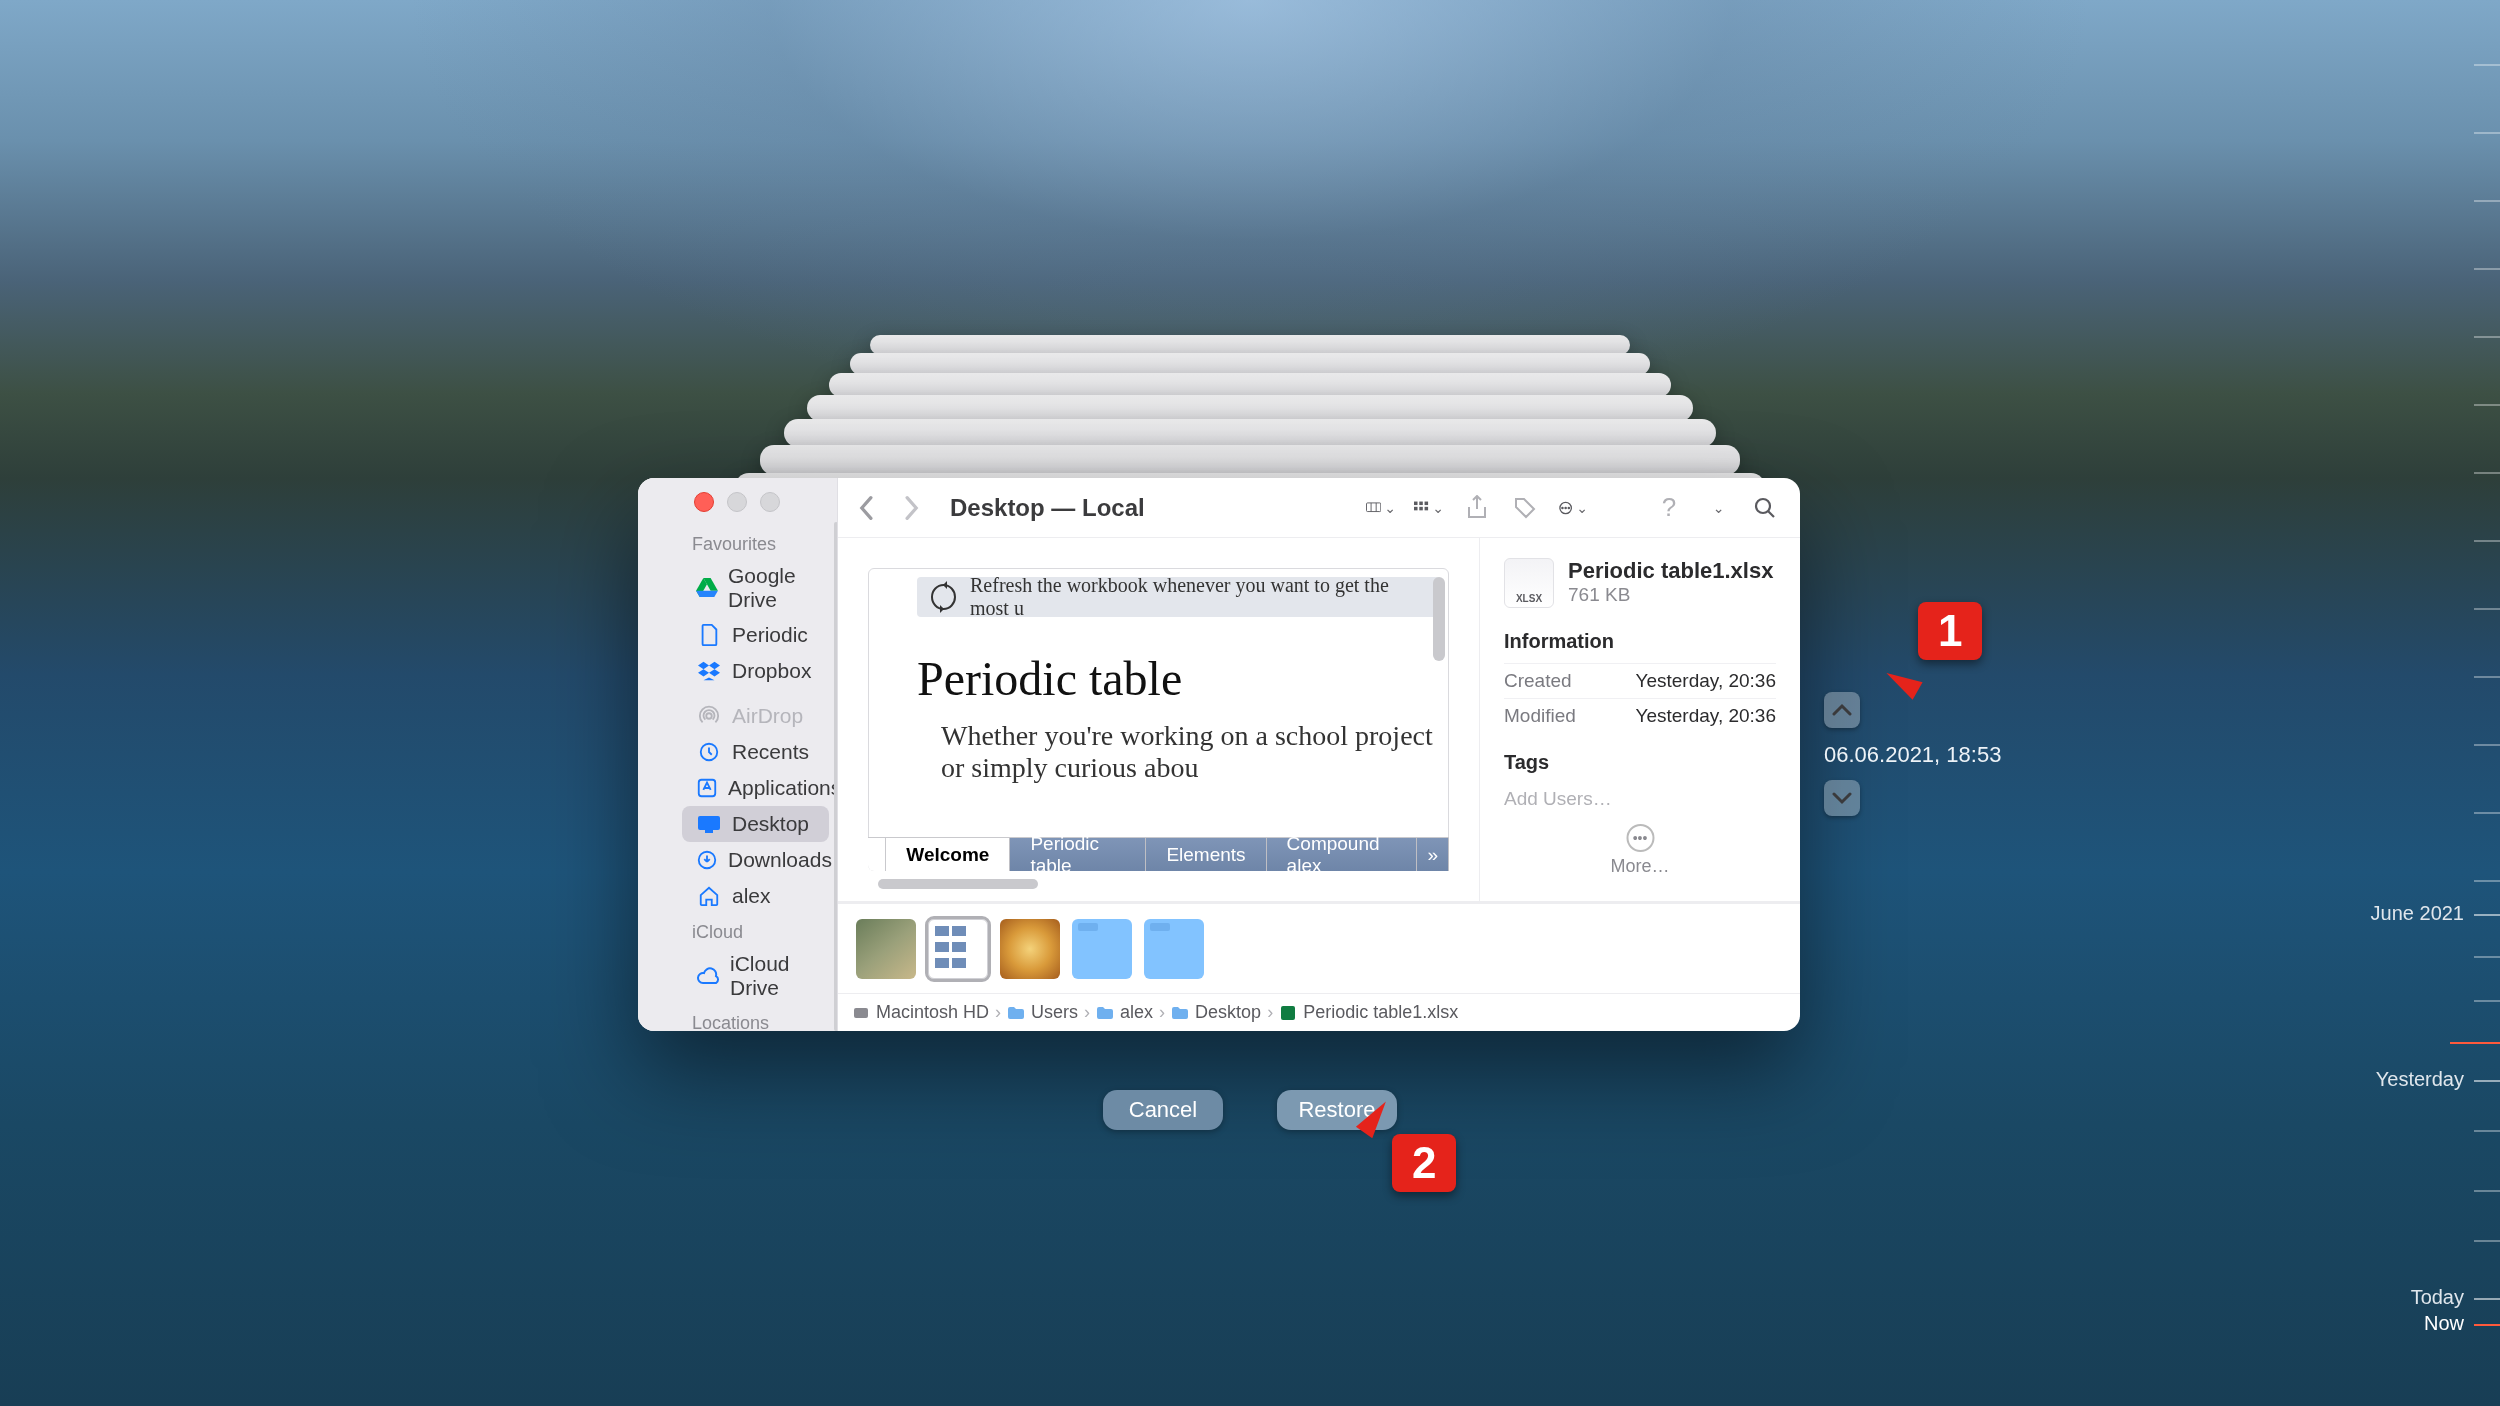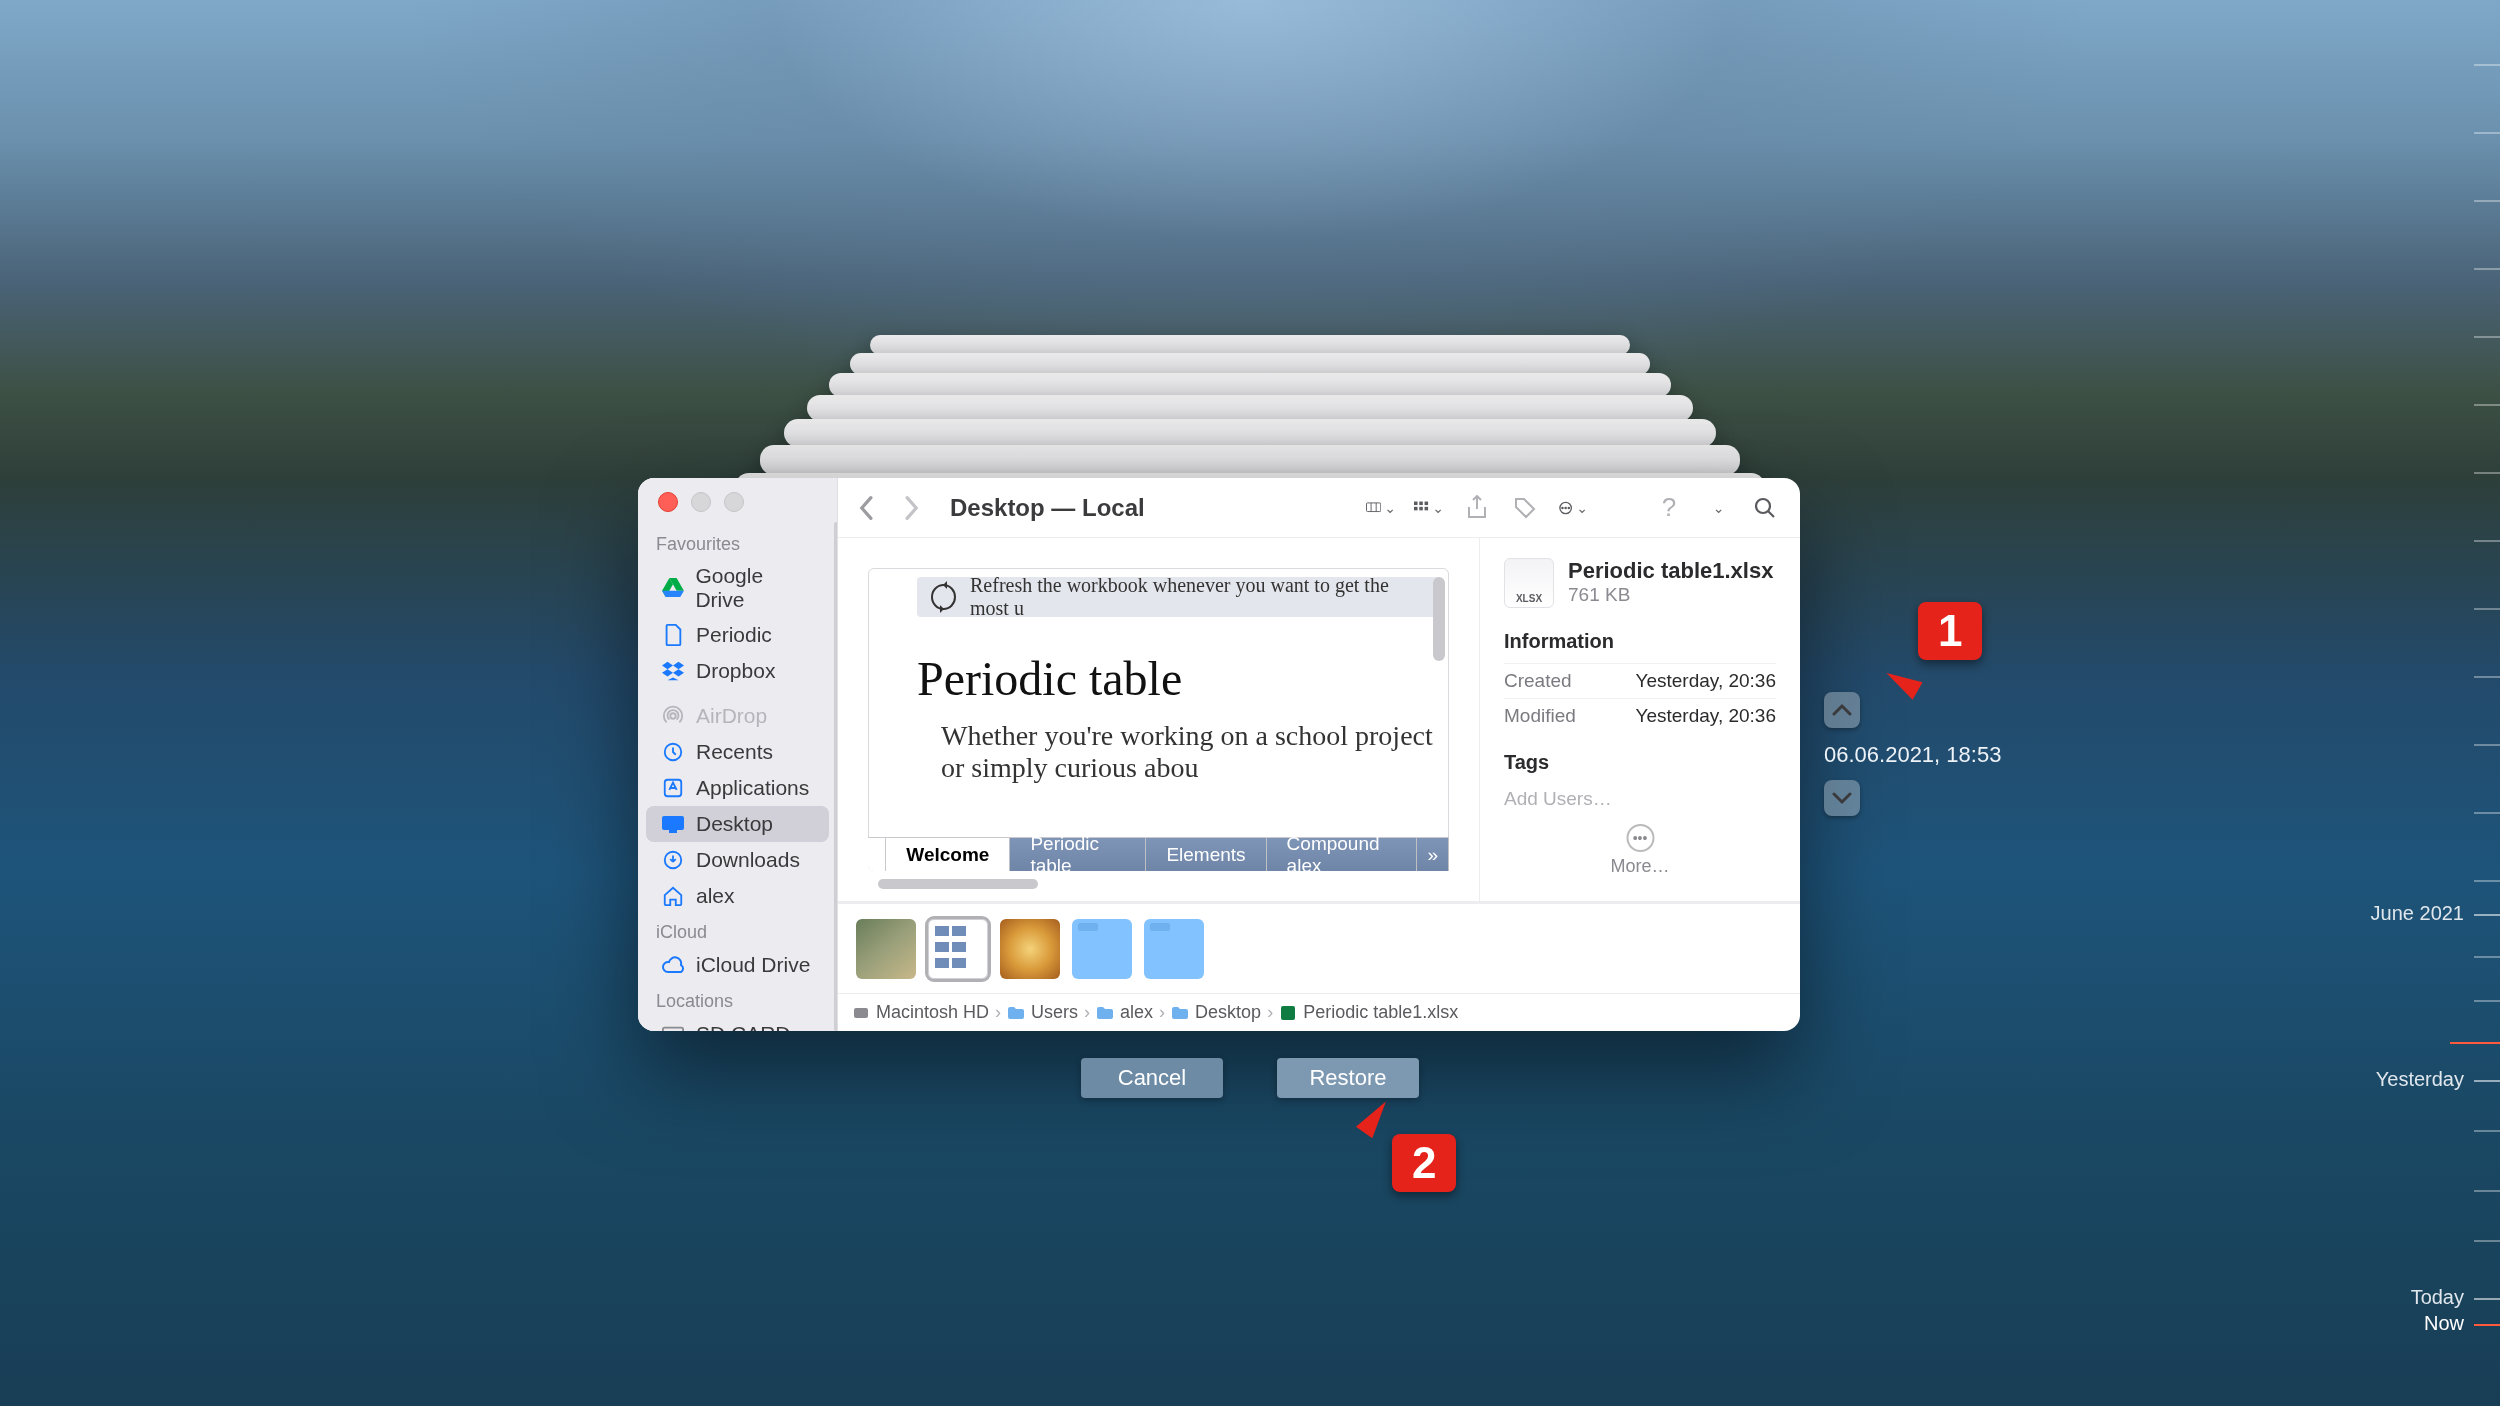--- a/index.html
+++ b/index.html
@@ -43,20 +43,21 @@
     display:flex;
   }
   .sidebar {
     width:200px; height:100%;
     background:#ecebef;
     border-right:1px solid #e0dfe4;
     padding-top:14px;
     font-size:21px;
     overflow:hidden;
     position:relative;
+    padding-left:36px;
   }
   .traffic {
     display:flex; gap:13px; padding:0 0 14px 20px;
   }
   .traffic .dot { width:20px; height:20px; border-radius:50%; }
   .dot-red { background:#ff5f57; border:1px solid #e33e32; }
   .dot-gray { background:#d7d7da; border:1px solid #c4c4c8; }
   .section-label {
     font-size:18px; color:#8a8a90; padding:8px 18px 4px;
   }
@@ -190,24 +191,25 @@
   .pathbar .sep { color:#b0b0b5; }
   .pathbar .pic{ width:18px;height:18px;display:inline-flex;align-items:center;justify-content:center;}
   .thumbs-and-path{ border-top:1px solid #ededf0;}
 
   
   .actions {
     position:absolute; top:1058px; left:50%; transform:translateX(-50%);
     display:flex; gap:54px;
   }
   .btn {
-    width:142px; height:40px; border-radius:4px;
+    width:120px; height:40px; border-radius:14px;
     display:flex; align-items:center; justify-content:center;
     font-size:22px; color:#fff;
     box-shadow:0 2px 6px rgba(0,0,0,0.3);
+    margin-top:32px;
   }
   .btn-cancel { background:#6d8ba5; }
   .btn-restore { background:#7c99b1; }
 
   
   .tm-nav {
     position:absolute; left:1824px; top:692px;
     color:#e8eef3; font-size:22px;
   }
   .tm-nav .arrow {

